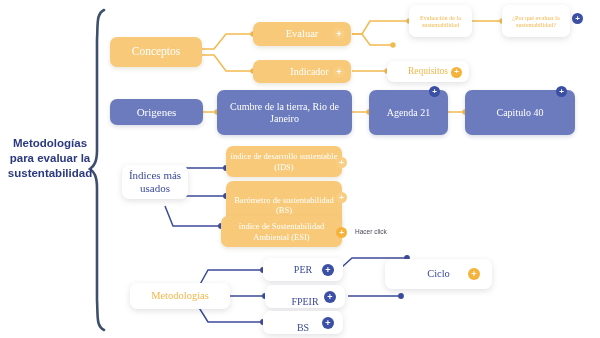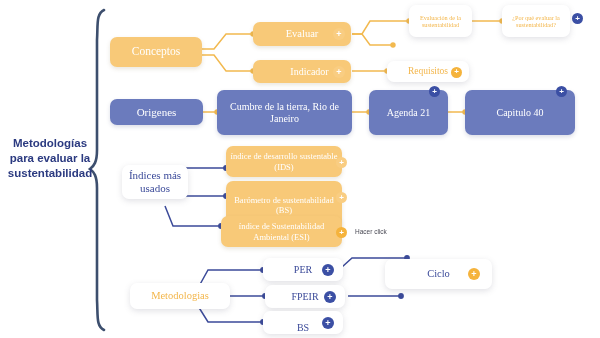--- a/index.html
+++ b/index.html
@@ -180,21 +180,21 @@
 
   <div class="node white-card t-orange" style="left:130px;top:283px;width:100px;height:26px;font-size:10.5px;">
     <span class="lbl">Metodologias</span>
   </div>
 
   <div class="node white-card t-blue" style="left:263px;top:258px;width:80px;height:23px;font-size:10px;">
     <span class="lbl">PER</span>
     <span class="badge badge-blue" style="right:9px;top:6px;width:12px;height:12px;font-size:9px;">+</span>
   </div>
 
-  <div class="node white-card t-blue" style="left:265px;top:285px;width:80px;height:23px;font-size:10px;">
+  <div class="node white-card t-blue" style="left:265px;top:285px;width:80px;height:23px;font-size:10px;align-items:flex-end;">
     <span class="lbl">FPEIR</span>
     <span class="badge badge-blue" style="right:9px;top:6px;width:12px;height:12px;font-size:9px;">+</span>
   </div>
 
   <div class="node white-card t-blue" style="left:263px;top:311px;width:80px;height:23px;font-size:10px;align-items:flex-end;">
     <span class="lbl">BS</span>
     <span class="badge badge-blue" style="right:9px;top:6px;width:12px;height:12px;font-size:9px;">+</span>
   </div>
 
   <div class="node white-card t-blue" style="left:385px;top:259px;width:107px;height:30px;font-size:10.5px;">

